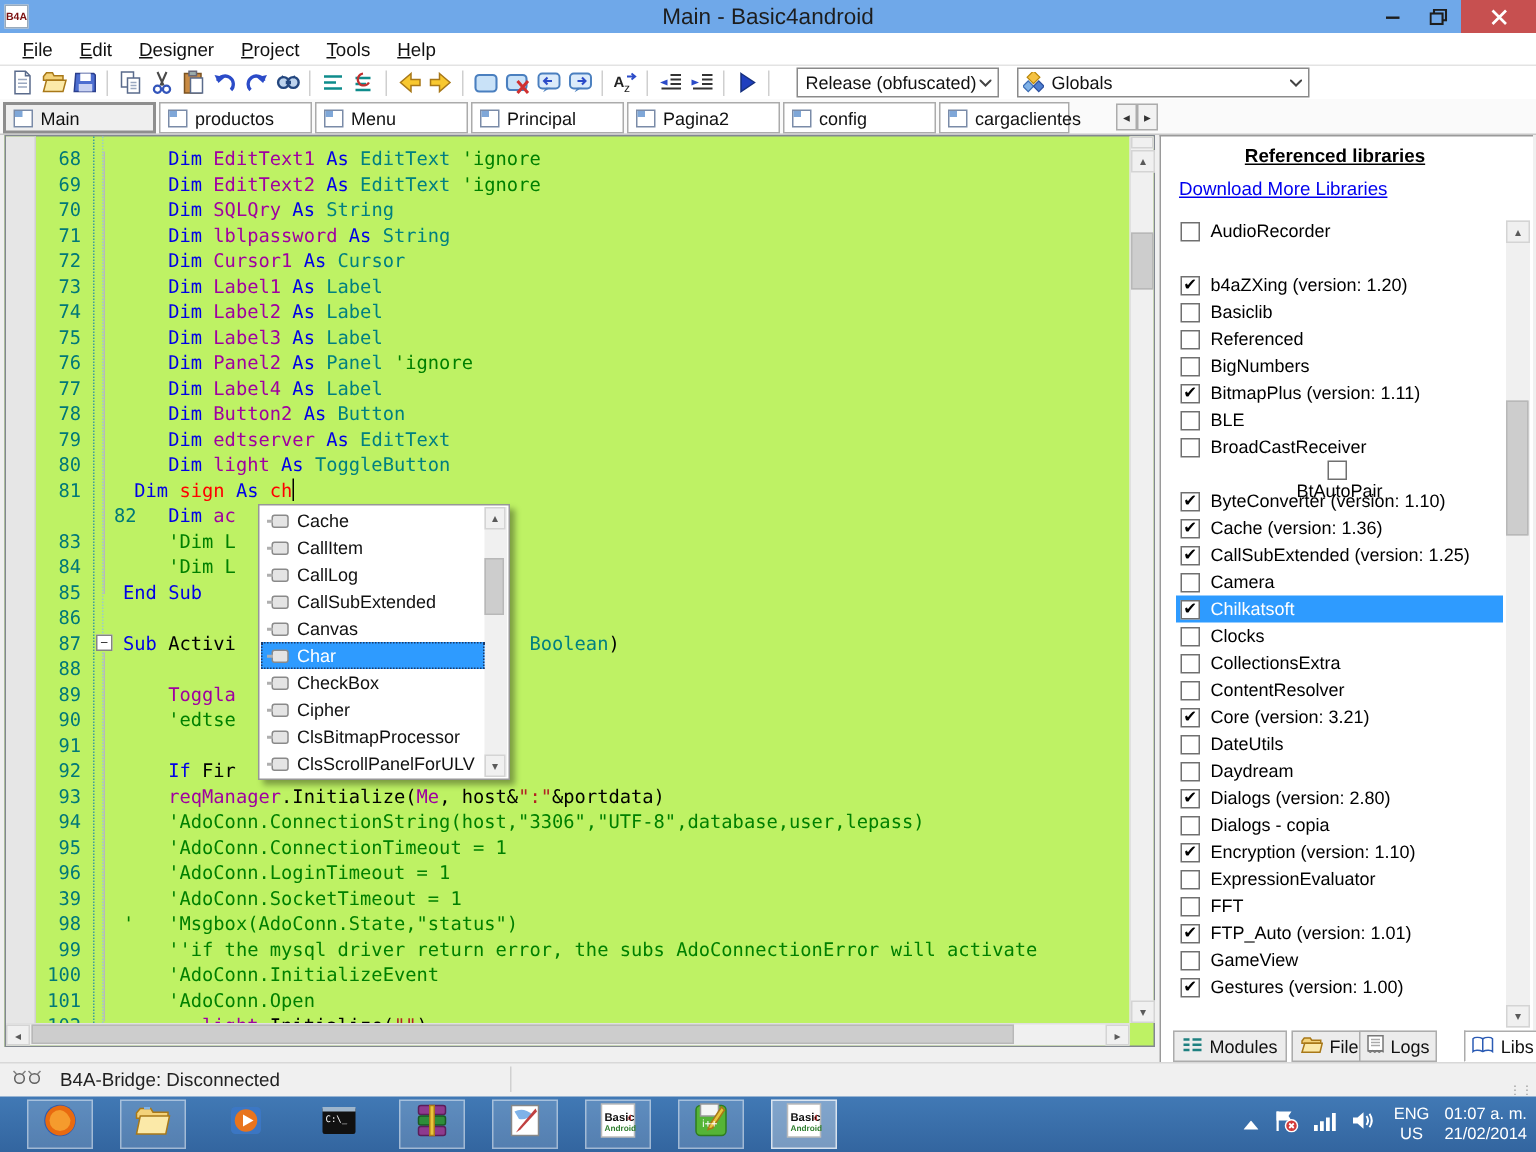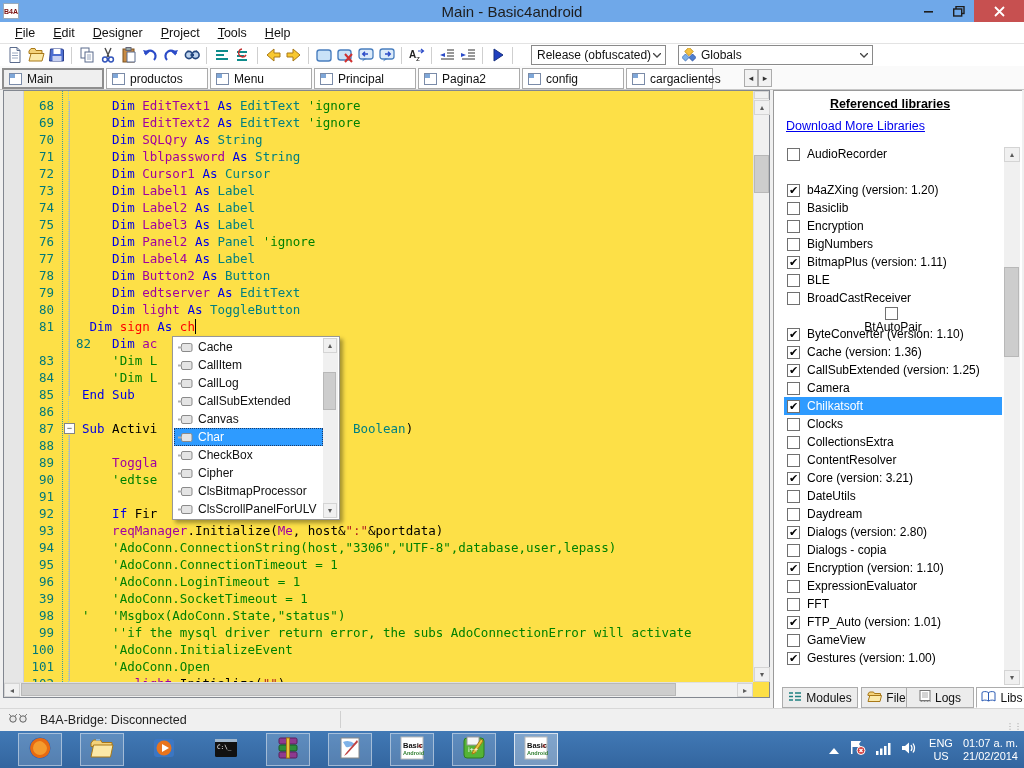--- a/index.html
+++ b/index.html
@@ -33,21 +33,21 @@
   #tabstrip{left:0;top:66px;width:1024px;height:24px;background:#FAFAFA;border-bottom:1px solid #C8C8C8;}
   .doc-tab{position:absolute;top:2px;height:21px;background:#fff;border:1px solid #ABABAB;
     display:flex;align-items:center;font-size:12px;color:#111;padding-left:5px;}
   .doc-tab.active{background:#EFEFEF;border:2px solid #8E8E8E;}
   .tab-ico{width:13px;height:12px;background:#fff;border:1px solid #7A8BA8;position:relative;margin-right:5px;flex:none;}
   .tab-ico::after{content:"";position:absolute;left:0;top:0;width:5px;height:4px;background:#7FA7D8;}
   .tab-scroll{position:absolute;top:3px;width:14px;height:18px;background:#F2F2F2;border:1px solid #ACACAC;
     font-size:9px;color:#333;display:flex;align-items:center;justify-content:center;}
 
   
-  #editor{left:3px;top:90px;width:767px;height:608px;background:#fde047;border:1px solid #828790;}
+  #editor{left:3px;top:90px;width:767px;height:608px;background:#bef264;border:1px solid #828790;}
   #gutter-strip{left:0;top:0;width:20px;height:591px;background:#E6E6E6;border-right:1px solid #D0D0D0;}
   #linenums{left:20px;top:0;width:34px;height:591px;}
   .lnum{position:absolute;width:30px;text-align:right;font-family:"DejaVu Sans Mono",monospace;
     font-size:12.5px;color:#007878;height:17px;line-height:17px;}
   #gutter-dots1{left:58px;top:0;height:591px;width:0;border-left:1px dotted #3C9C9C;}
   #gutter-dots2{left:64px;top:0;height:591px;width:0;border-left:1px dotted #9ccaca;}
   #codearea{left:78px;top:0;width:672px;height:591px;overflow:hidden;}
   .code-line{position:absolute;left:0;height:17px;line-height:17px;white-space:pre;
     font-family:"DejaVu Sans Mono",monospace;font-size:12.5px;}
   .tk-k{color:#0000E6;}.tk-i{color:#A000A0;}.tk-t{color:#008080;}
@@ -519,21 +519,21 @@
       <div class="lib-row" style="top: 36px;">
         <span class="cbx">✔</span>
         <span>b4aZXing (version: 1.20)</span>
       </div>
       <div class="lib-row" style="top: 54px;">
         <span class="cbx"></span>
         <span>Basiclib</span>
       </div>
       <div class="lib-row" style="top: 72px;">
         <span class="cbx"></span>
-        <span>Encryption</span>
+        <span>Referenced</span>
       </div>
       <div class="lib-row" style="top: 90px;">
         <span class="cbx"></span>
         <span>BigNumbers</span>
       </div>
       <div class="lib-row" style="top: 108px;">
         <span class="cbx">✔</span>
         <span>BitmapPlus (version: 1.11)</span>
       </div>
       <div class="lib-row" style="top: 126px;">
@@ -637,21 +637,21 @@
           </svg></span>
         <span>Modules</span>
       </div>
       <div class="ptab" style="left: 87px; width: 57px;">
         <span><svg width="15" height="11">
             <path d="M1 3 l1.5-2 h4 l1 1.5 h6 v2 H1z" fill="#F3D27A" stroke="#A87818"></path>
             <path d="M1 10.5 L2.8 4.5 H14.5 L13 10.5z" fill="#FBE9A8" stroke="#A87818"></path>
           </svg></span>
         <span>Files</span>
       </div>
-      <div class="ptab" style="left: 132px; width: 68px;">
+      <div class="ptab" style="left: 132px; width: 52px;">
         <span><svg width="12" height="12">
             <rect x="1" y="0.5" width="10" height="10" fill="#fff" stroke="#777"></rect>
             <path d="M3 3h6M3 5h6M3 7h6" stroke="#AAA"></path>
             <path d="M1 10.5 l1.5 1 1.5-1 1.5 1 1.5-1 1.5 1 1.5-1 1.5 1" stroke="#777" fill="none"></path>
           </svg></span>
         <span>Logs</span>
       </div>
       <div class="ptab active" style="left: 202px; width: 52px;">
         <span><svg width="15" height="11">
             <path d="M7.5 1.5 C5 0 2 0.5 1 1.5 V10 C2 9 5 8.6 7.5 10 C10 8.6 13 9 14 10 V1.5 C13 0.5 10 0 7.5 1.5z" fill="#fff" stroke="#2B5BB4"></path>

